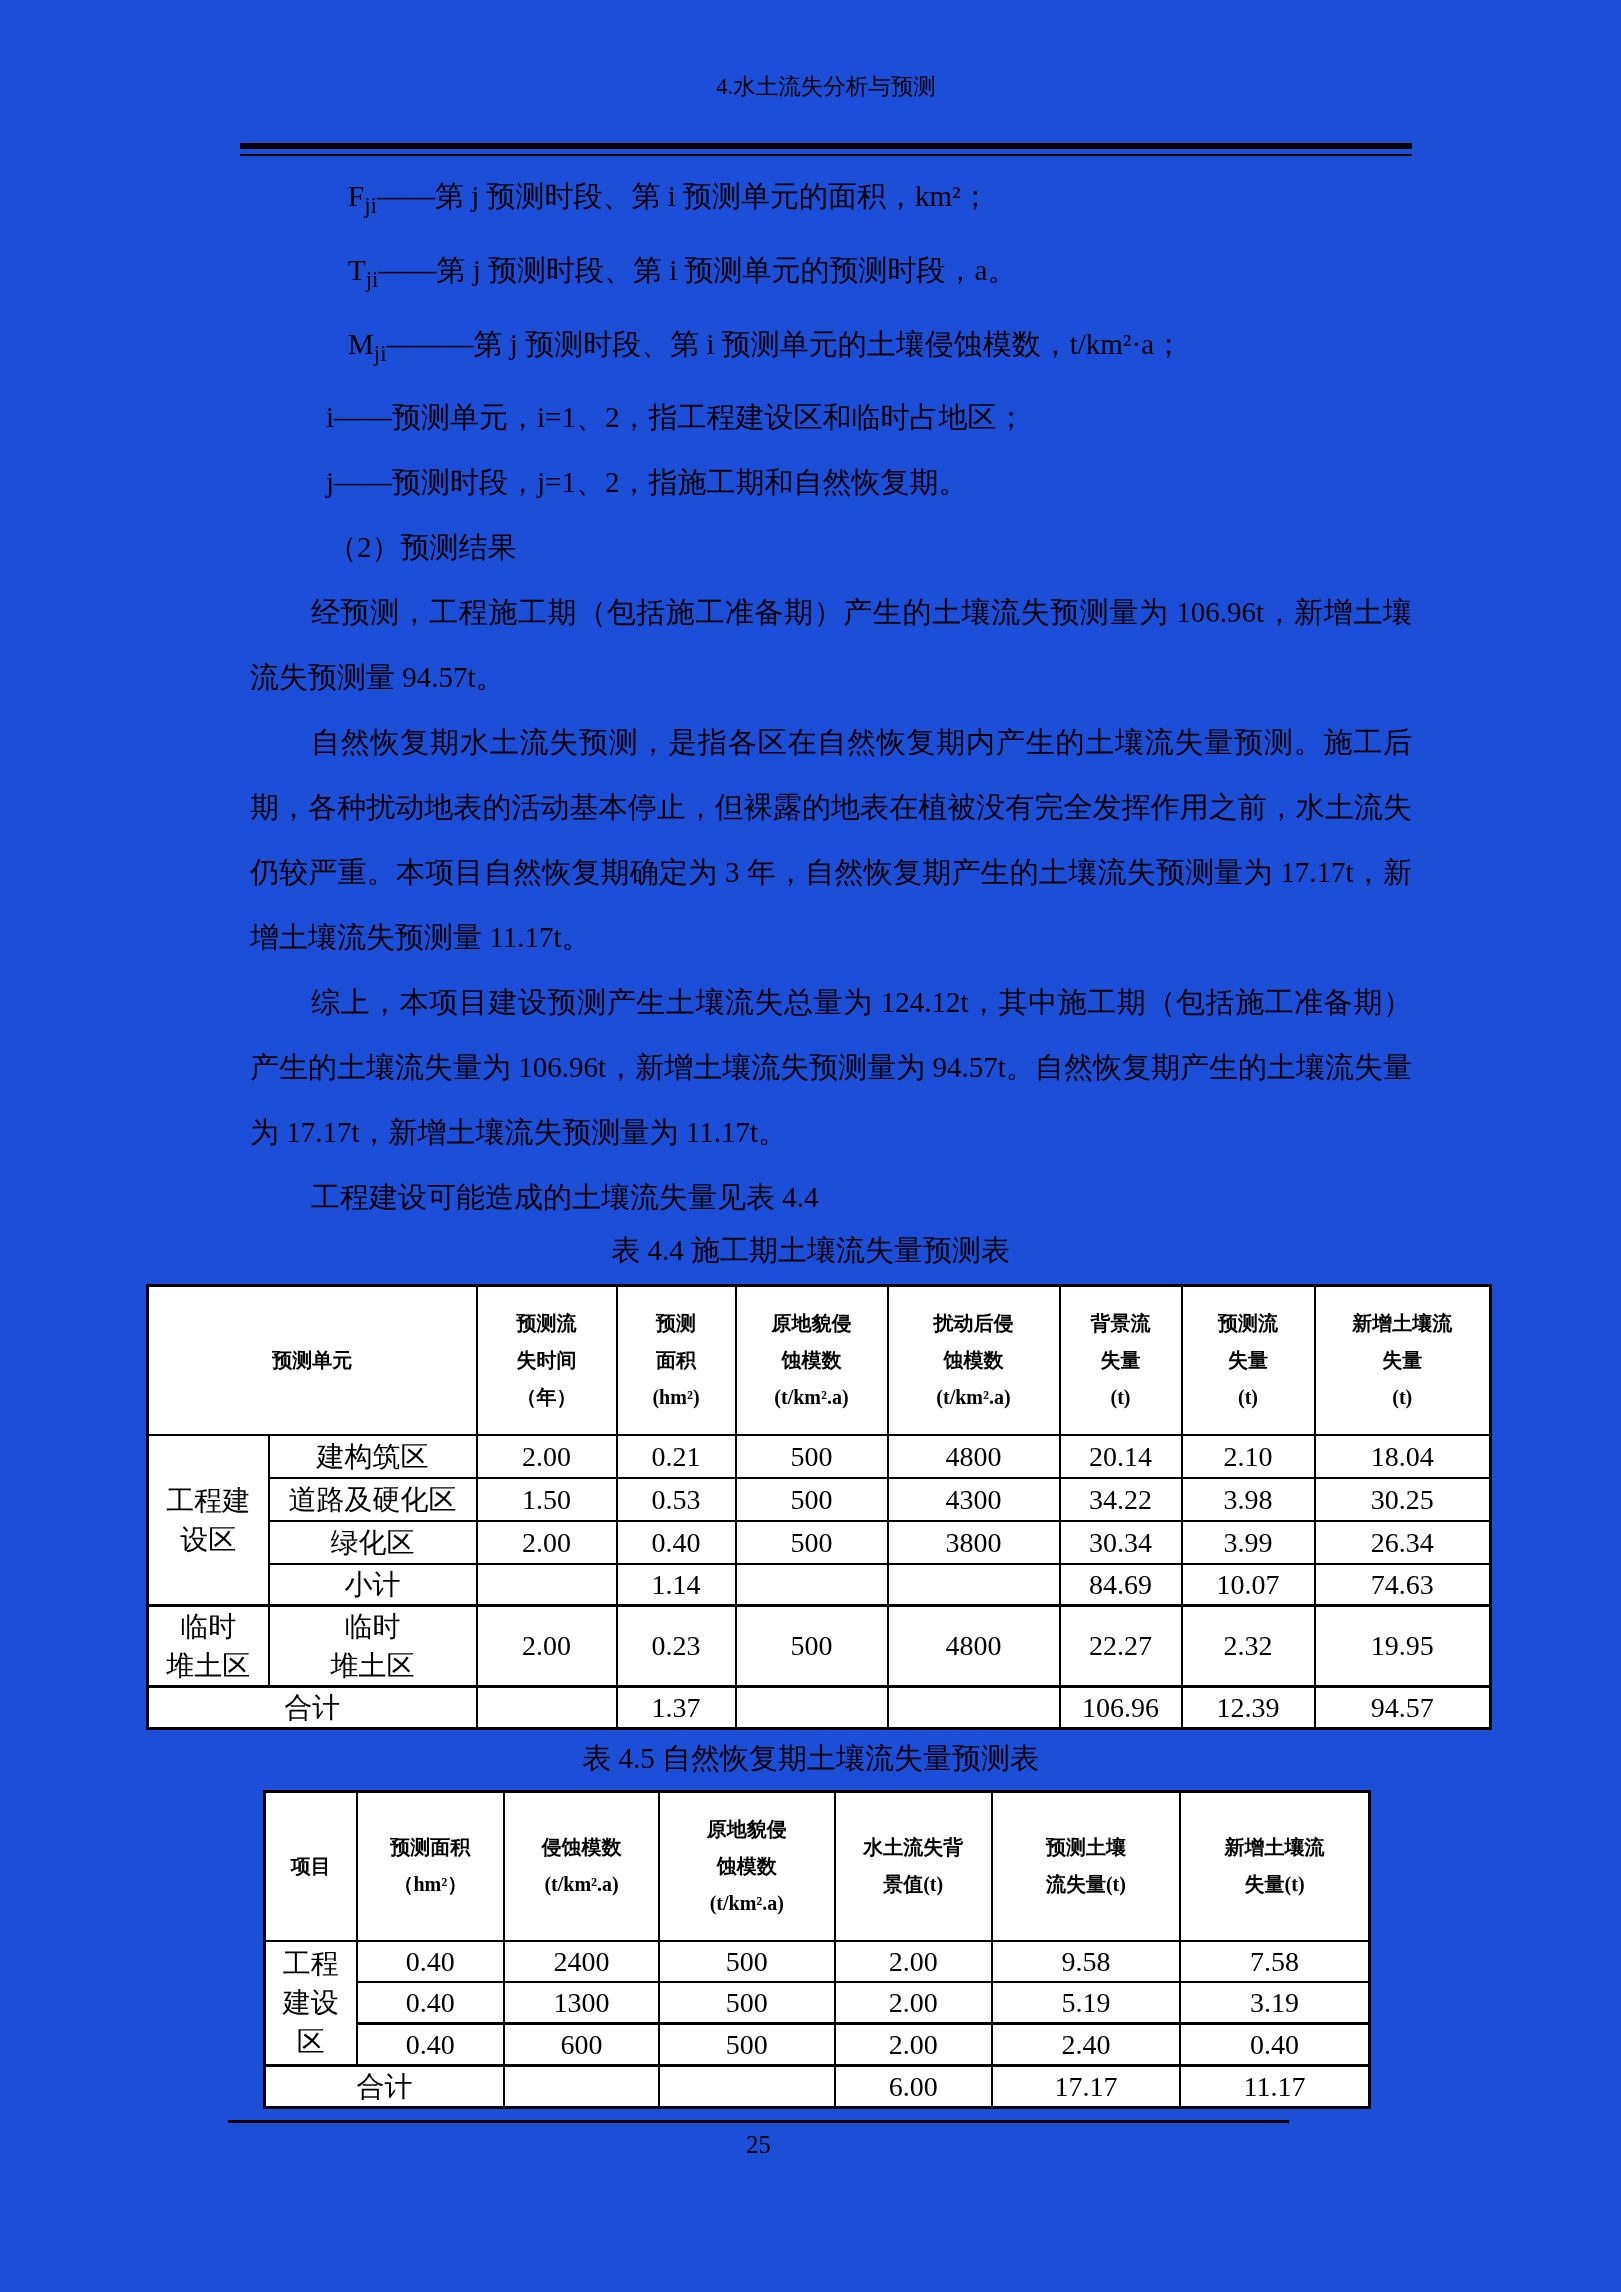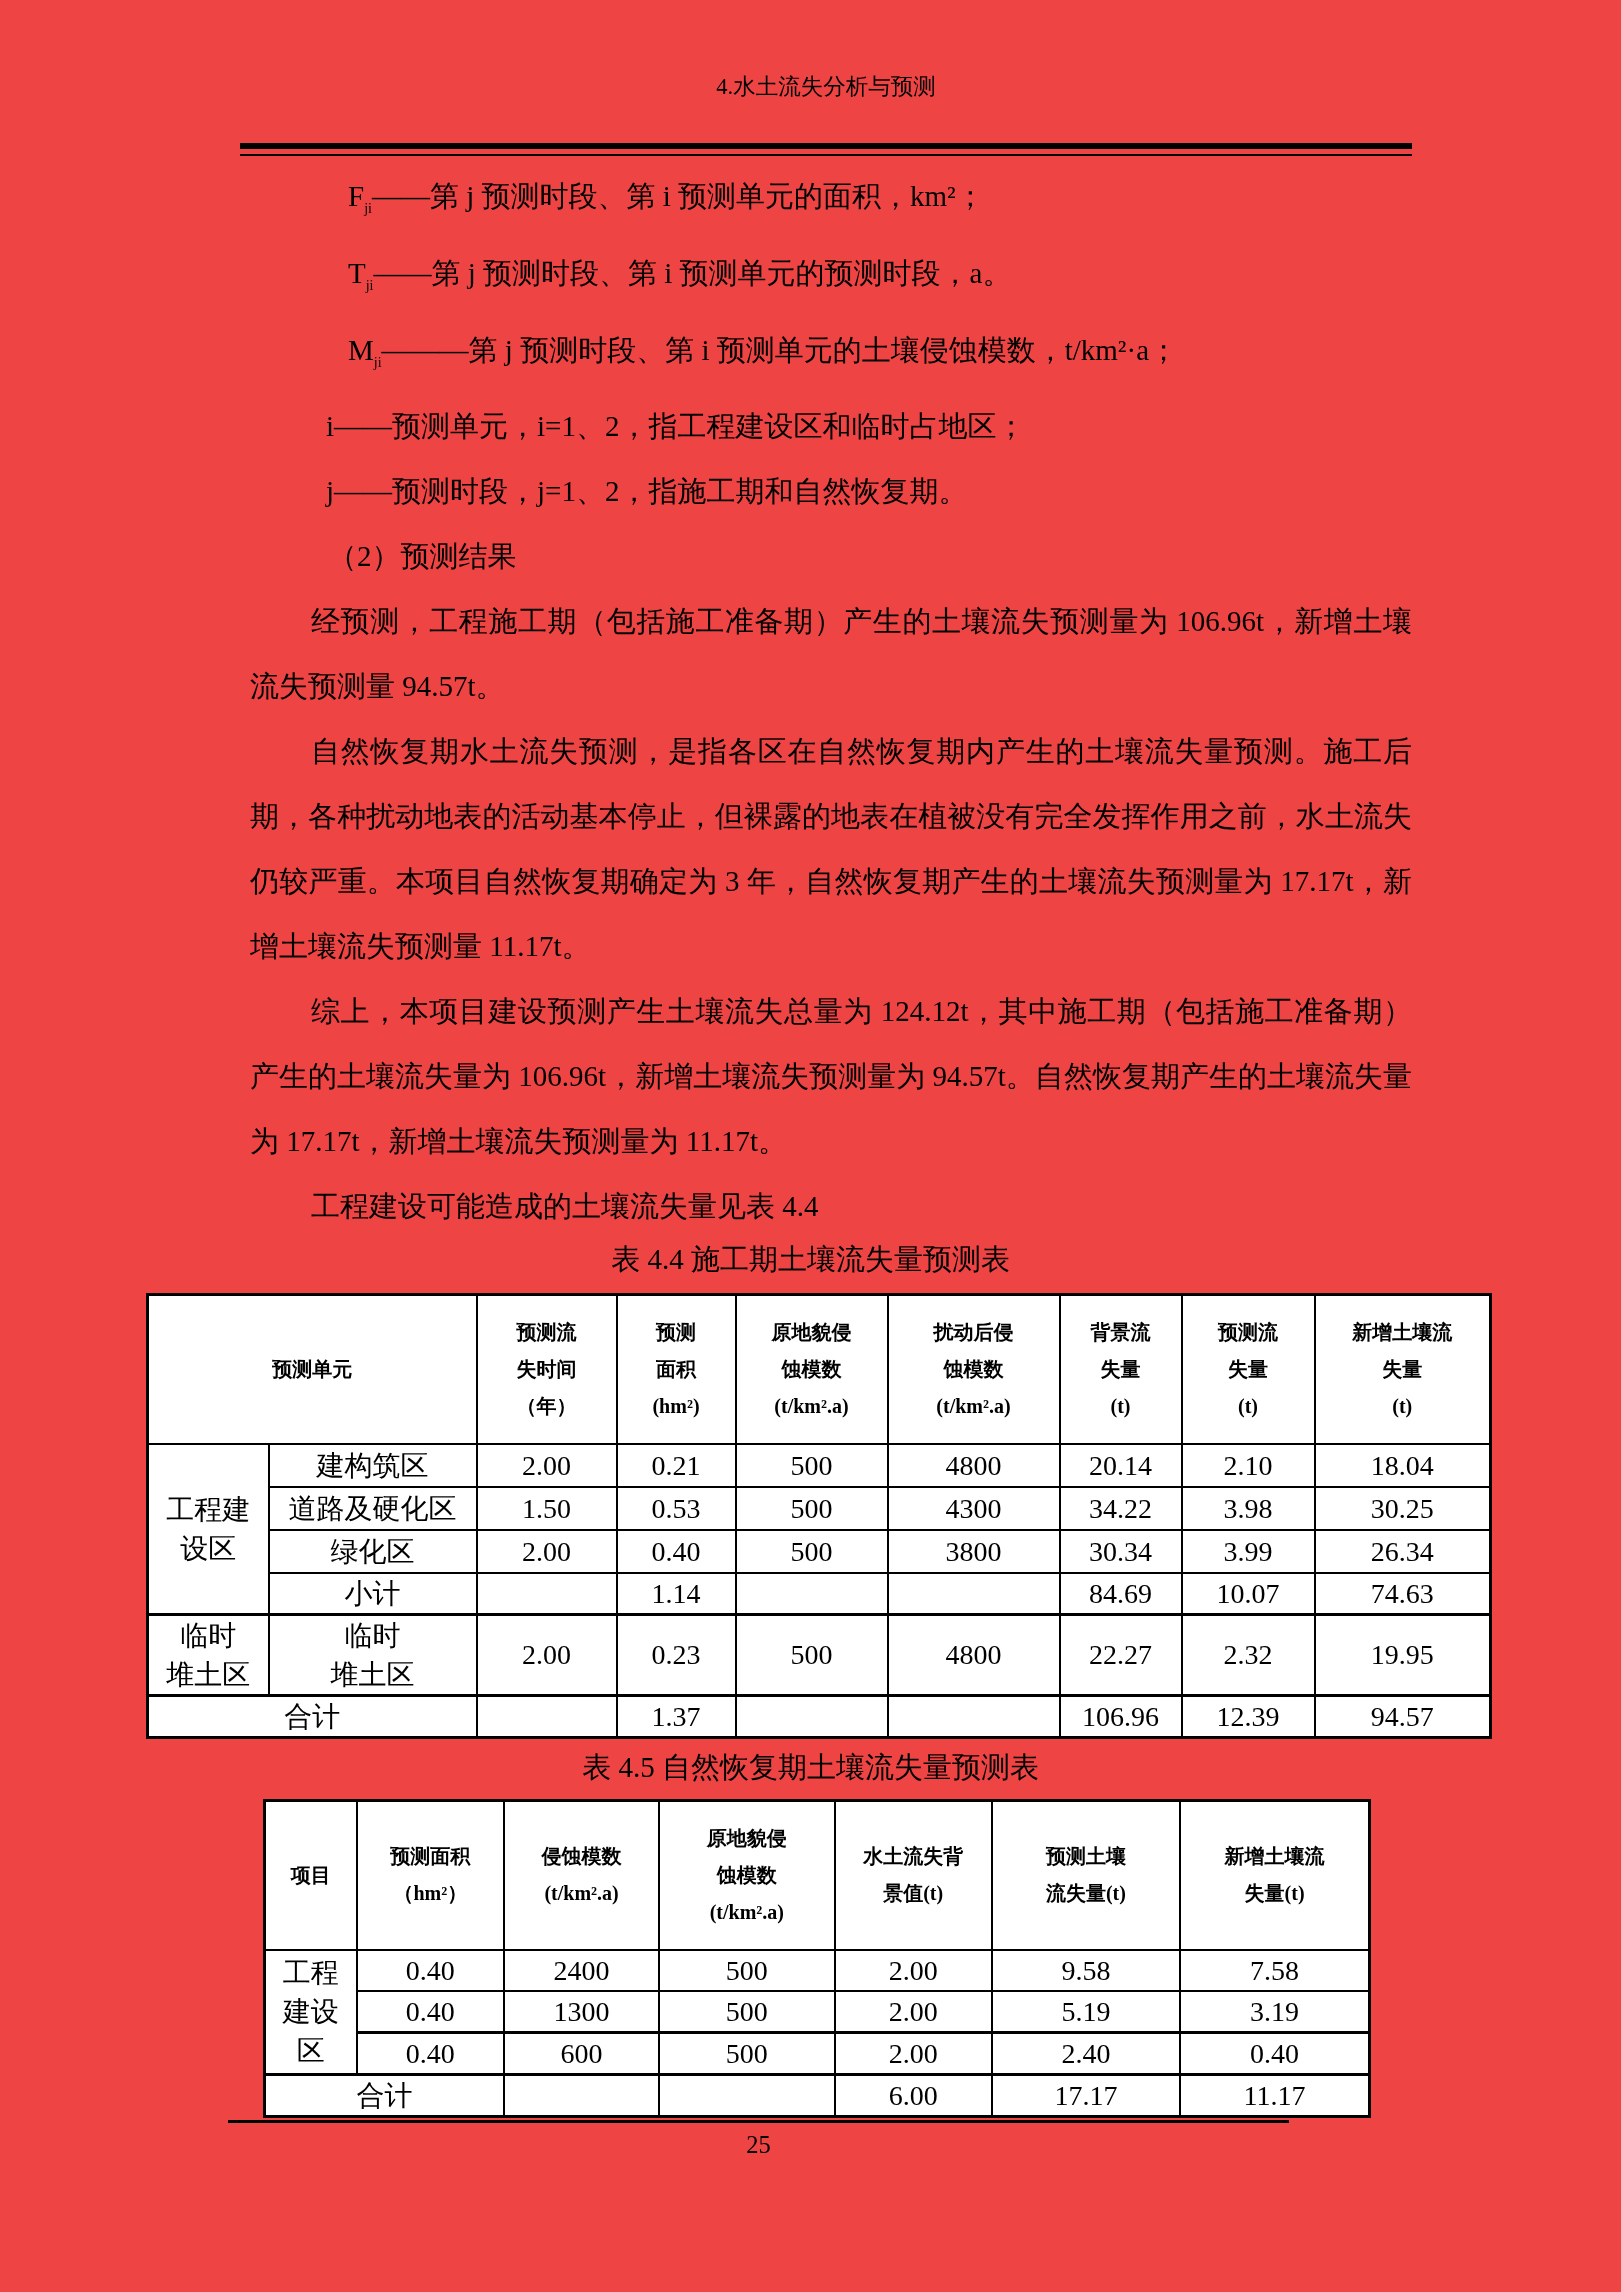--- a/index.html
+++ b/index.html
@@ -1,21 +1,21 @@
 <!DOCTYPE html>
 <html><head>
 <meta charset="utf-8">
 <style>
   * { margin:0; padding:0; box-sizing:border-box; }
   html,body { background:#888; }
   .page {
     position:relative;
     width:1621px; height:2293px;
     margin:0 auto;
-    background:#ef4444;
+    background:#1d4ed8;
     color:#000;
     font-family:"Liberation Serif","DejaVu Serif",serif;
     overflow:hidden;
   }
   .running-head {
     padding-top:74px;
     margin-left:240px;
     width:1172px;
     text-align:center;
     font-size:22.5px;
@@ -29,21 +29,21 @@
     border-bottom:2.9px solid #000;
   }
   .content {
     margin:7.8px 209px 0 250px;
     font-size:29px;
     line-height:65px;
     text-align:justify;
   }
   .def-line { padding-left:98px; }
   .def-line-ij { padding-left:76px; }
-  .def-line sub { font-size:14px; }
+  .def-line sub { font-size:23px; }
   .section-heading { padding-left:78px; }
   p.para { text-indent:61px; }
   .table-caption {
     margin-top:1px;
     text-align:center;
     font-size:29px;
     line-height:39px;
   }
   table.t {
     border-collapse:collapse;

